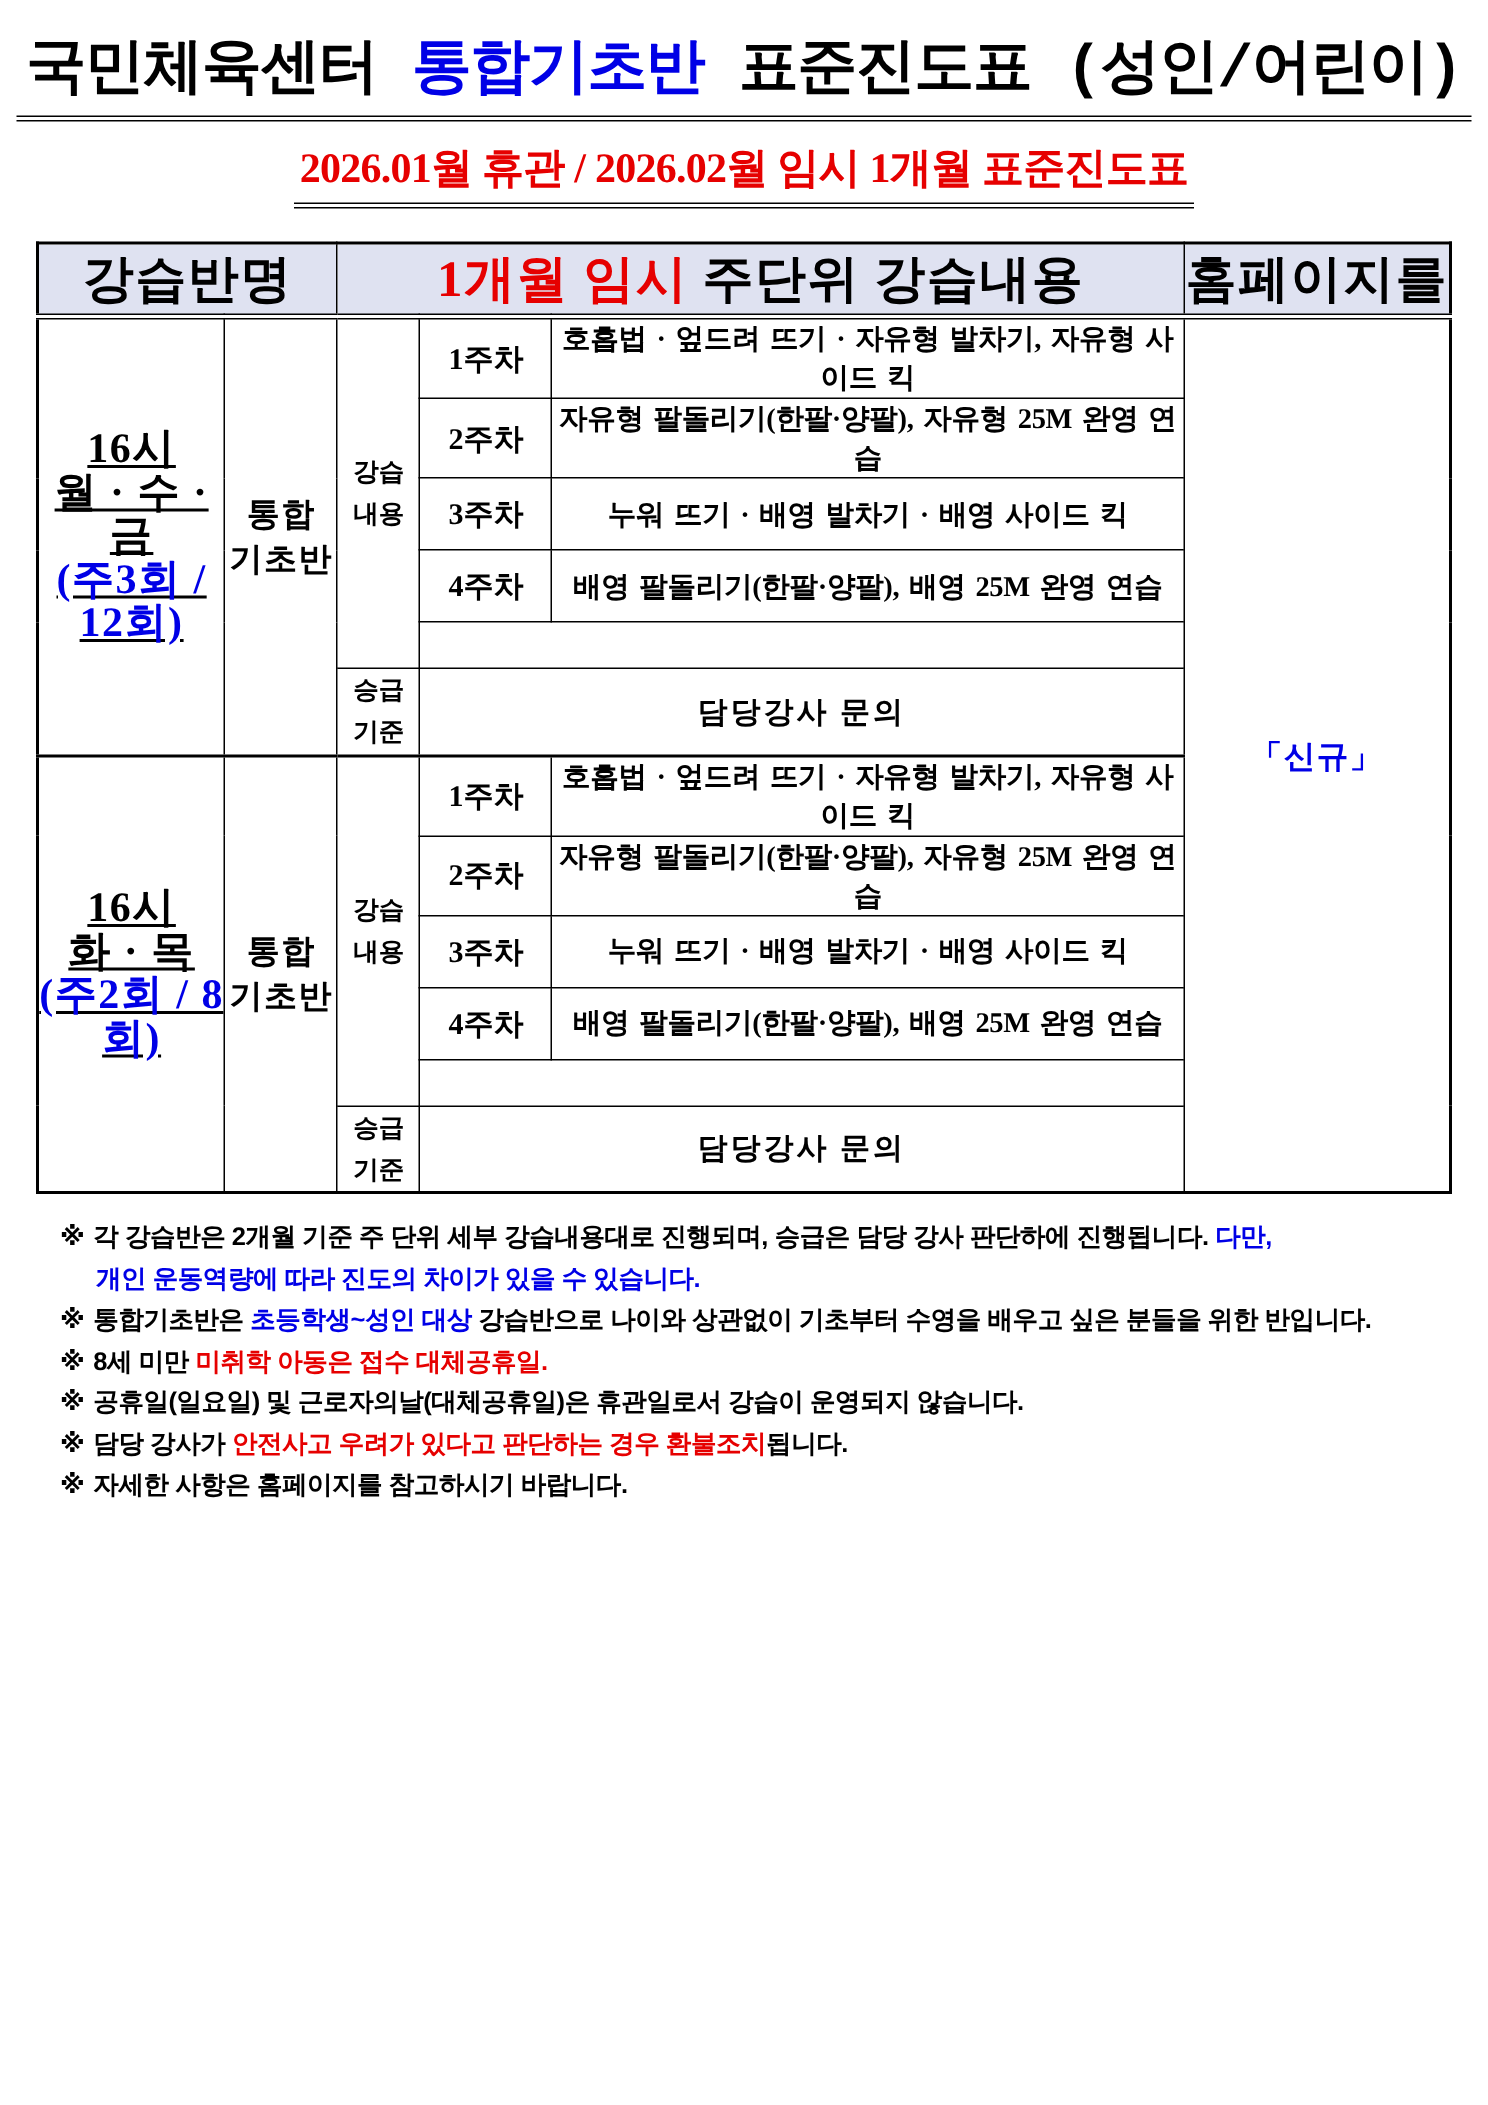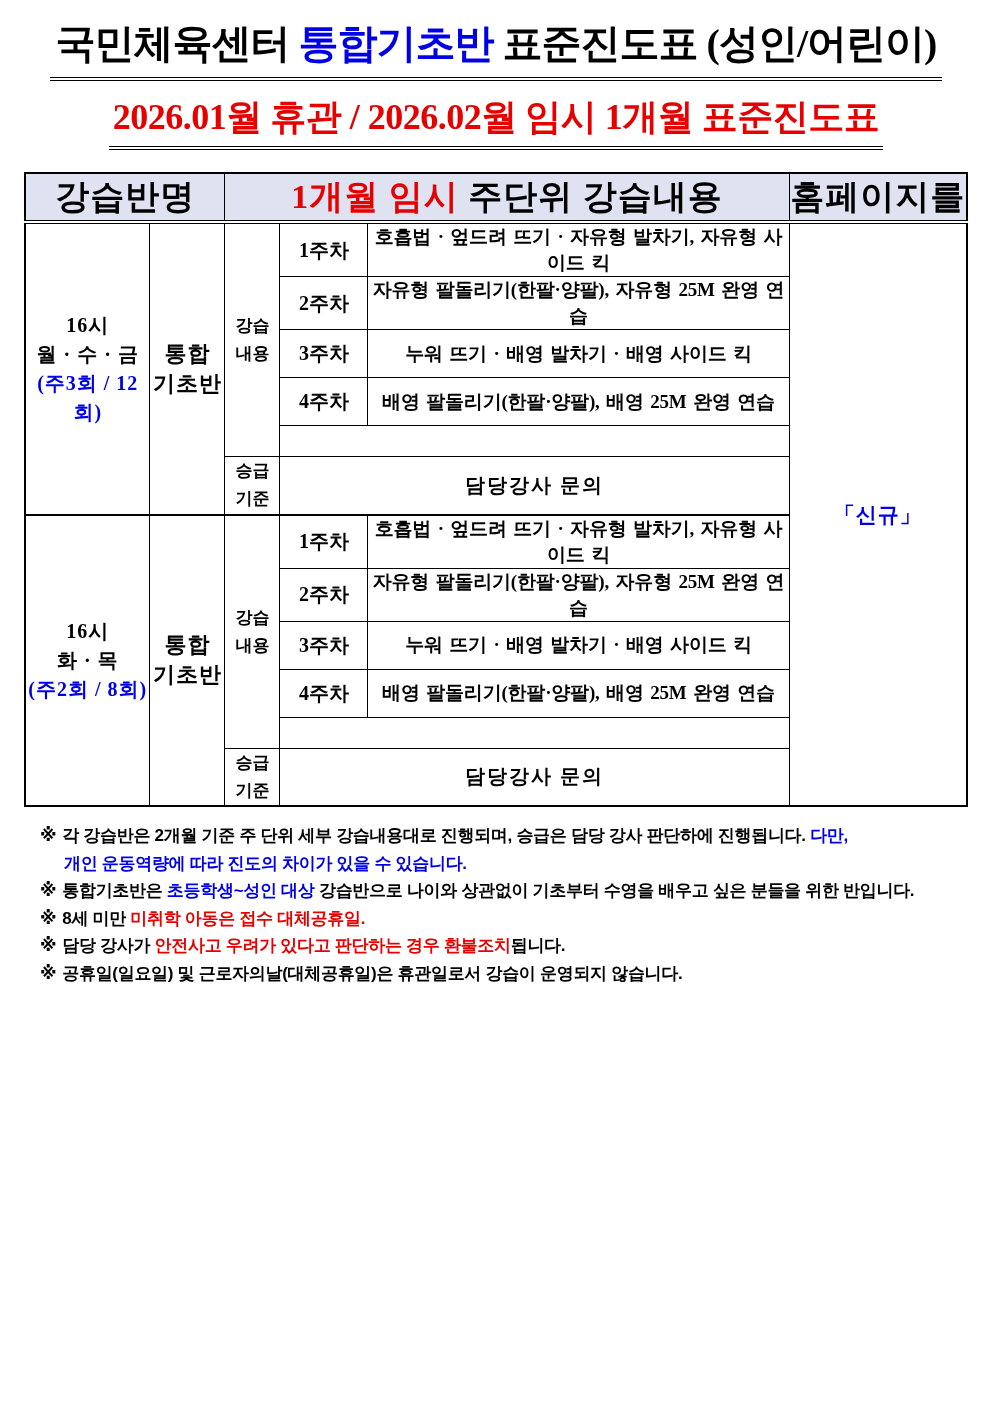--- a/index.html
+++ b/index.html
@@ -4,31 +4,31 @@
 <style>
   html,body { margin:0; padding:0; background:#ffffff; }
   .page {
     position:relative;
     width:992px; height:1403px;
     background:#ffffff;
     font-family:"Liberation Serif","DejaVu Serif",serif;
     overflow:hidden;
     box-sizing:border-box;
   }
-  .title-wrap { text-align:center; padding-top:16px; }
+  .title-wrap { text-align:center; padding-top:16px;font-family:Liberation Mono, monospace; }
   .doc-title {
     display:inline-block; margin:0;
     font-size:40px; font-weight:bold; letter-spacing:-1px;
     border-bottom:4px double #000; padding:0 6px 6px 6px;
     color:#000;
   }
   .subtitle-wrap { text-align:center; margin-top:12px; }
   .doc-subtitle {
     display:inline-block; margin:0;
-    font-size:36px; font-weight:bold; letter-spacing:-0.5px;
+    font-size:28px; font-weight:bold; letter-spacing:-0.5px;
     color:#e60000;
     border-bottom:4px double #000; padding:0 4px 4px 4px;
   }
   .blue { color:#0000e6; }
   .red  { color:#e60000; }
 
   table.sched {
     width:942px; margin:22px auto 0 auto;
     border-collapse:collapse; table-layout:fixed;
     border:2px solid #000;
@@ -57,21 +57,21 @@
     border-bottom:3px solid #000;
     font-size:21px; letter-spacing:1px;
     background:#fff;
     margin-left:40px;
   }
   tr.r-week  { height:48px; }
   tr.r-spacer{ height:31px; }
   tr.r-promo { height:58px; }
   tr.sec2-start td { border-top:2px solid #000; }
 
-  td.c1 { font-size:20px; line-height:29px; letter-spacing:1px; }
+  td.c1 { font-size:28px; line-height:29px; letter-spacing:1px;text-decoration:underline; }
   td.c2 { font-size:22px; line-height:30px; letter-spacing:1px; }
   td.c3 { font-size:17px; line-height:28px; }
   td.c4 { font-size:20px; }
   td.c5 { font-size:19px; letter-spacing:-0.2px; word-spacing:2px;margin-top:12px; }
   td.promo-val { font-size:20px; letter-spacing:2px; }
 
   .notes {
     margin:15px 0 0 40px;
     font-family:"Liberation Sans","DejaVu Sans",sans-serif;
     font-size:17px; font-weight:600; letter-spacing:-0.3px;
@@ -194,17 +194,18 @@
       <td class="promo-val" colspan="2">담당강사 문의</td>
     </tr>
   </tbody>
     </table>
 
   <div class="notes">
     <div class="note"><span class="mk">※</span><span>각 강습반은 2개월 기준 주 단위 세부 강습내용대로 진행되며, 승급은 담당 강사 판단하에 진행됩니다. </span><span class="blue">다만,</span></div>
     <div class="note cont"><span class="blue">개인 운동역량에 따라 진도의 차이가 있을 수 있습니다.</span></div>
     <div class="note"><span class="mk">※</span><span>통합기초반은 </span><span class="blue">초등학생~성인 대상 </span><span>강습반으로 나이와 상관없이 기초부터 수영을 배우고 싶은 분들을 위한 반입니다.</span></div>
     <div class="note"><span class="mk">※</span><span>8세 미만 </span><span class="red">미취학 아동은 접수 대체공휴일.</span></div>
+    <div class="note"><span class="mk">※</span><span>공휴일(일요일) 및 근로자의날(대체공휴일)은 휴관일로서 강습이 운영되지 않습니다.</span></div>
     <div class="note"><span class="mk">※</span><span>담당 강사가 </span><span class="red">안전사고 우려가 있다고 판단하는 경우 환불조치</span><span>됩니다.</span></div>
-    <div class="note"><span class="mk">※</span><span>공휴일(일요일) 및 근로자의날(대체공휴일)은 휴관일로서 강습이 운영되지 않습니다.</span></div>
+    <div class="note"><span class="mk">※</span><span>자세한 사항은 홈페이지를 참고하시기 바랍니다.</span></div>
   </div>
 
 </div>
 
 </body></html>

